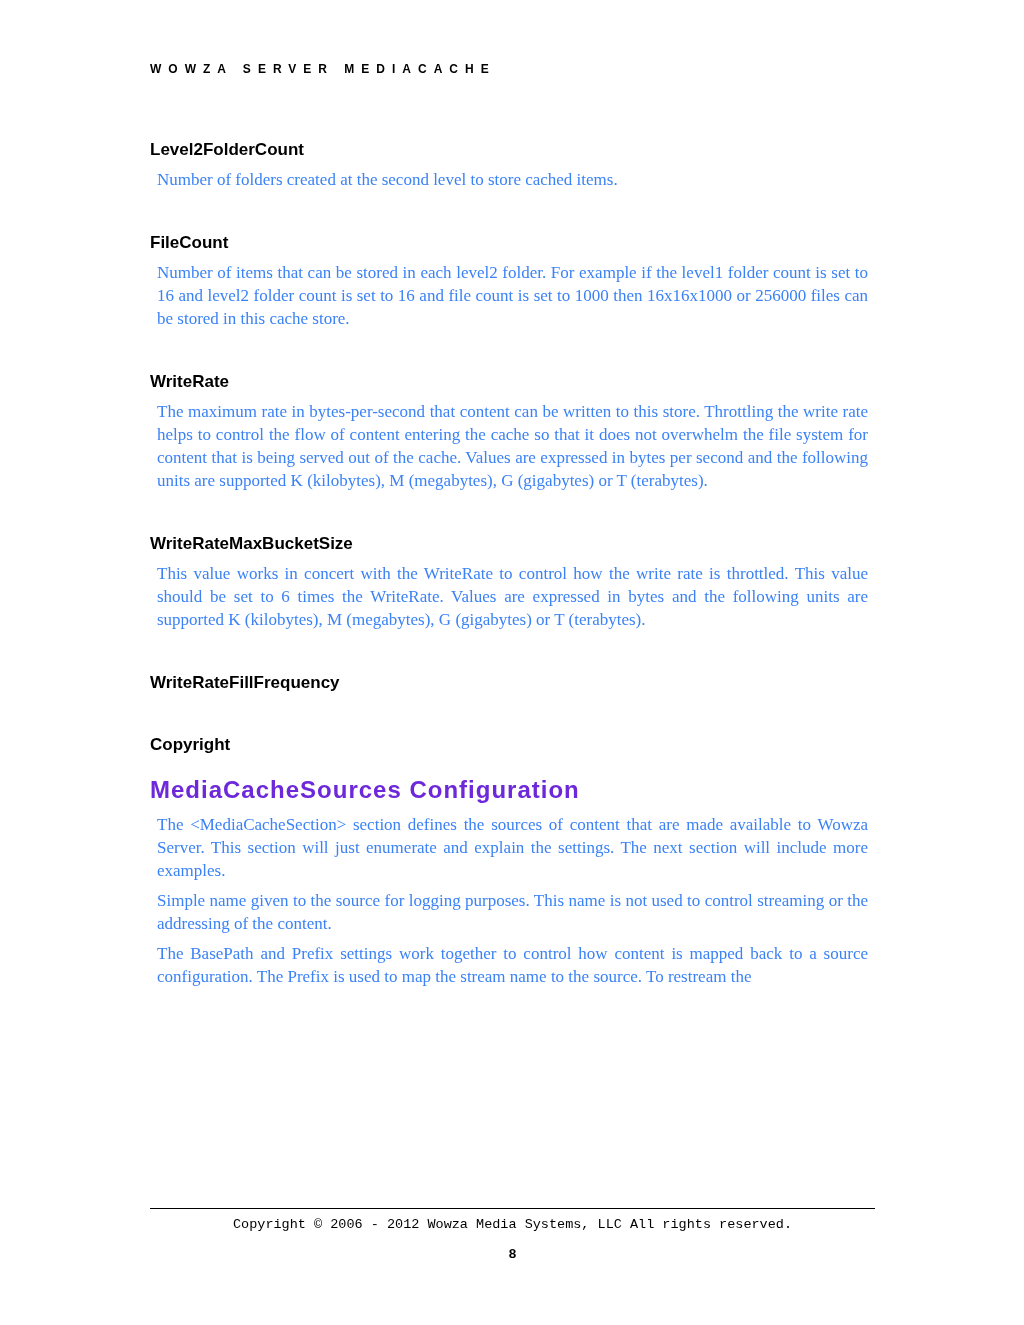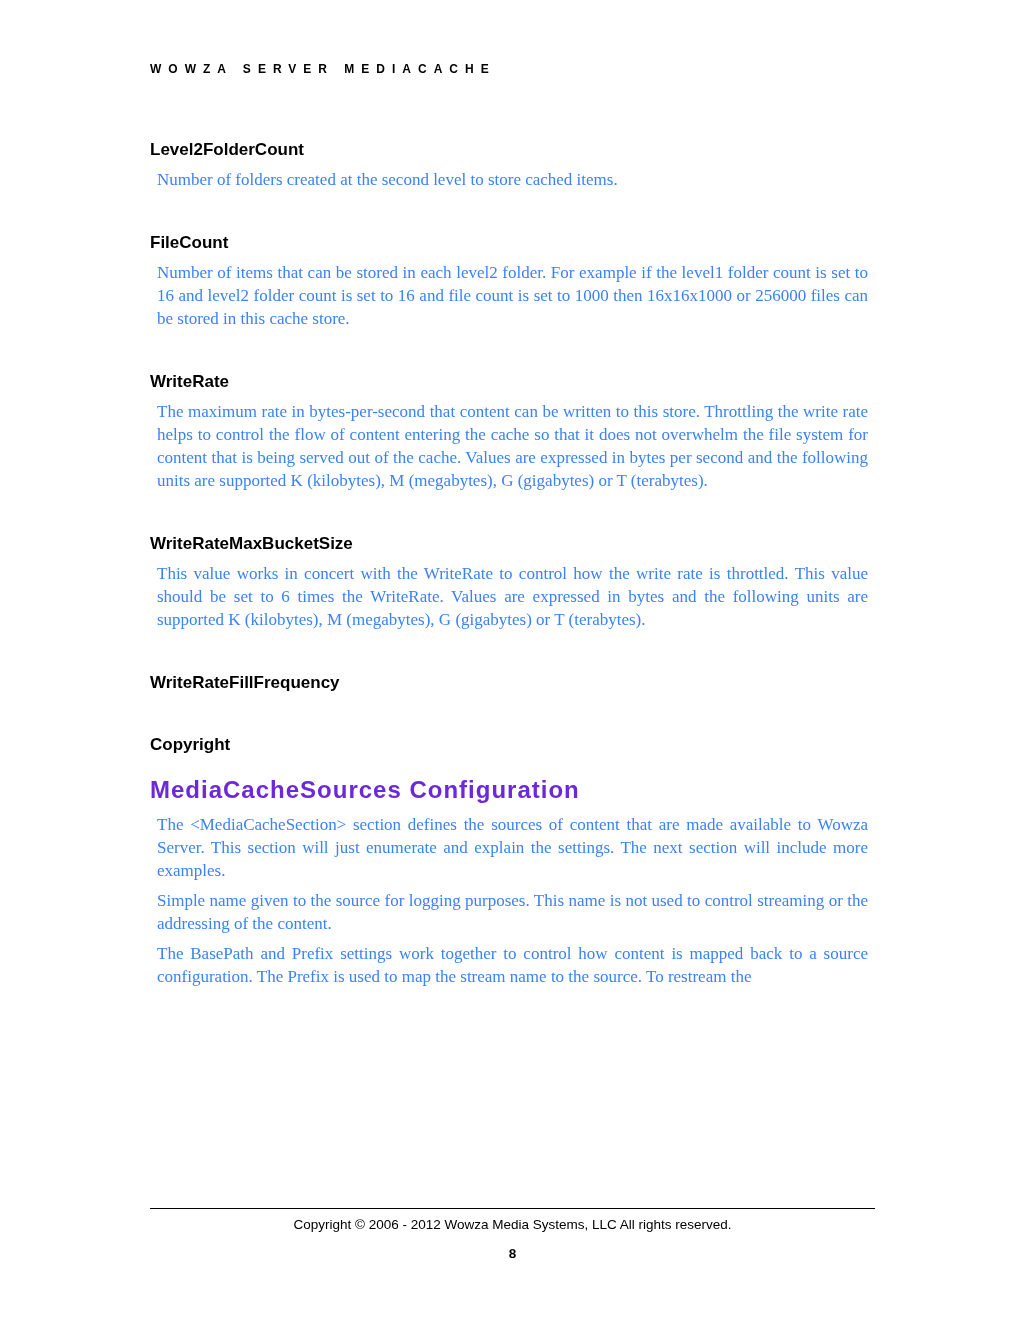--- a/index.html
+++ b/index.html
@@ -63,21 +63,21 @@
     width: 725px;
     top: 1208px;
     text-align: center;
   }
   .footer-rule {
     border: none;
     border-top: 1px solid #000000;
     margin: 0 0 6px 0;
   }
   .copyright {
-    font-family: Liberation Sans, sans-serif;
+    font-family: Liberation Mono, monospace;
     font-size: 13.5px;
     color: #000000;
     margin: 8px;
   }
   .page-number {
     font-family: "Liberation Sans", sans-serif;
     font-weight: bold;
     font-size: 13.5px;
     color: #000000;
     margin: 14px 0 0 0;

